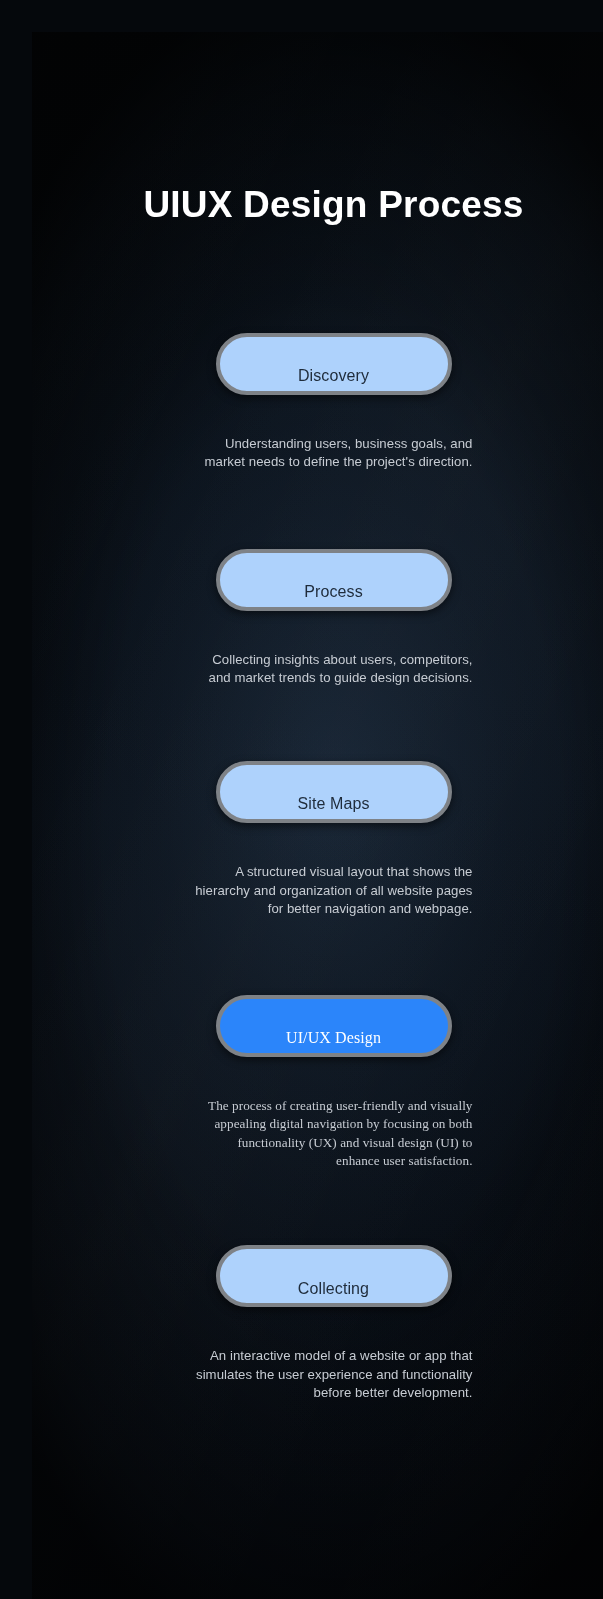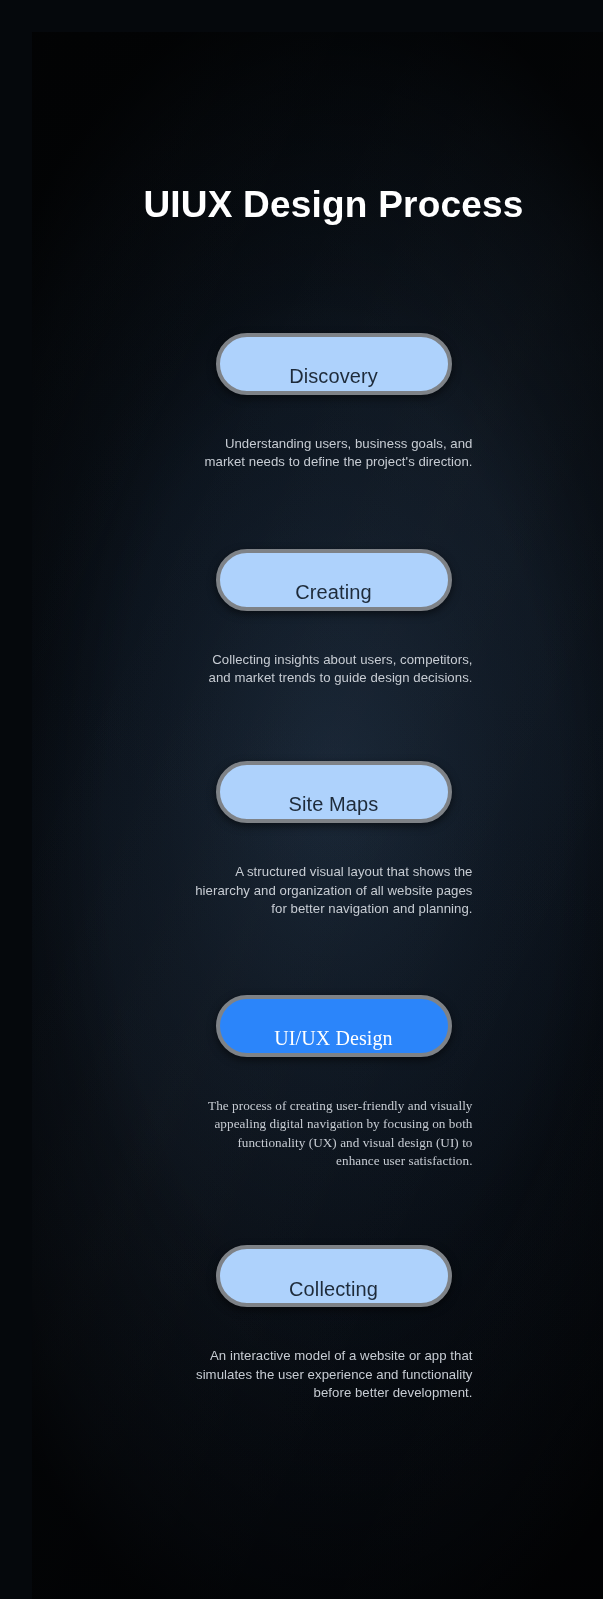--- a/index.html
+++ b/index.html
@@ -93,21 +93,21 @@
     justify-content: center;
     box-shadow: 0 3px 9px rgba(0,0,0,0.55);
   }
 
   .step-pill.active {
     background: #2b85fa;
     border-color: #7e8287;
   }
 
   .step-label {
-    font-size: 20px;
+    font-size: 16px;
     font-weight: normal;
     color: #1e2b3a;
     letter-spacing: 0.1px;
     line-height: 1;
     margin-top: 25px;
   }
 
   .step-pill.active .step-label {
     color: #ffffff;
   }
@@ -144,30 +144,30 @@
 
       <div class="step">
         <div class="step-pill">
           <span class="step-label">Discovery</span>
         </div>
         <p class="step-desc">Understanding users, business goals, and market needs to define the project's direction.</p>
       </div>
 
       <div class="step gap-1">
         <div class="step-pill">
-          <span class="step-label">Creating</span>
+          <span class="step-label">Process</span>
         </div>
         <p class="step-desc">Collecting insights about users, competitors, and market trends to guide design decisions.</p>
       </div>
 
       <div class="step gap-2">
         <div class="step-pill">
           <span class="step-label">Site Maps</span>
         </div>
-        <p class="step-desc">A structured visual layout that shows the hierarchy and organization of all website pages for better navigation and planning.</p>
+        <p class="step-desc">A structured visual layout that shows the hierarchy and organization of all website pages for better navigation and webpage.</p>
       </div>
 
 
       <div class="step gap-4">
         <div class="step-pill active">
           <span class="step-label">UI/UX Design</span>
         </div>
         <p class="step-desc">The process of creating user-friendly and visually appealing digital navigation by focusing on both functionality (UX) and visual design (UI) to enhance user satisfaction.</p>
       </div>
 

